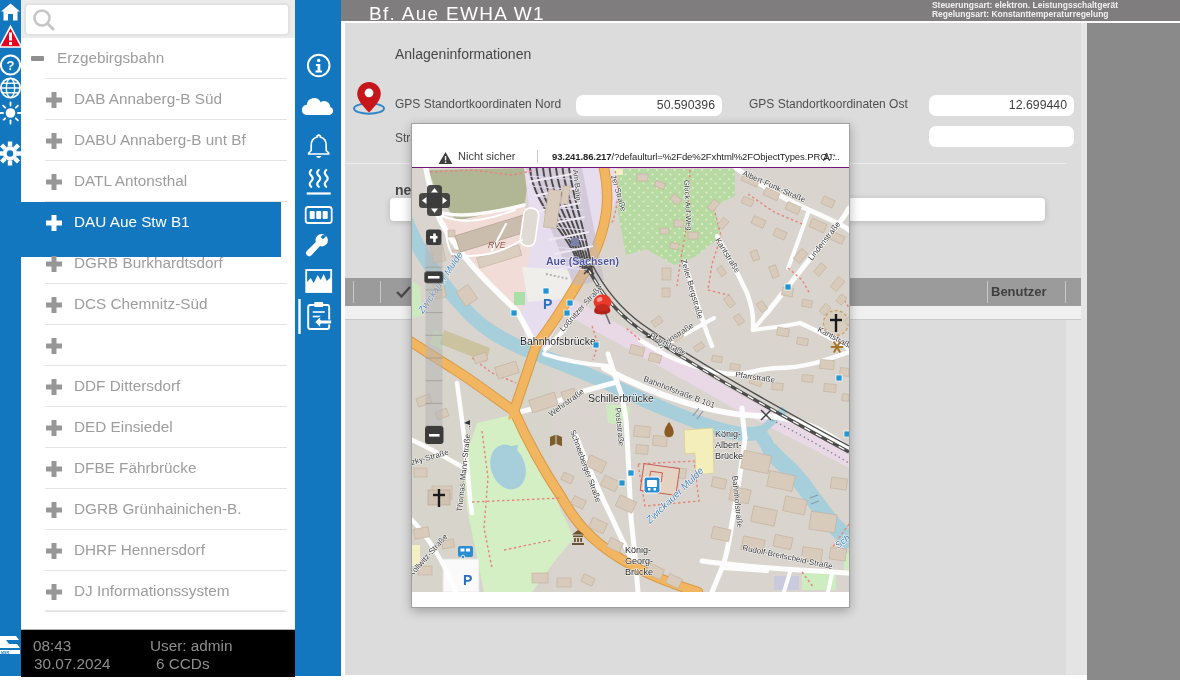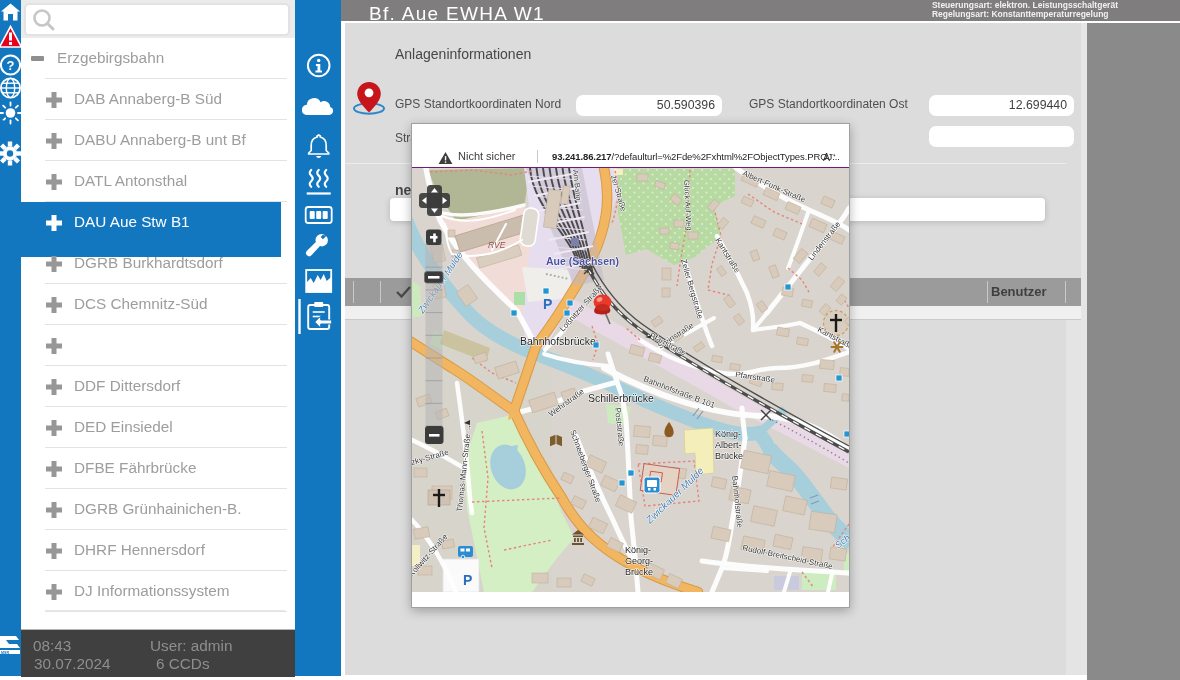--- a/index.html
+++ b/index.html
@@ -13,21 +13,21 @@
   #tree{left:21px;top:0;width:274px;height:680px;background:#fff}
   #searchwrap{position:absolute;left:0;top:0;width:274px;height:38px;background:#ebebeb}
   #searchbox{position:absolute;left:3px;top:3px;width:262px;height:29px;background:#fff;
              border:2px solid #e2e2e2;border-radius:5px}
   .trow{position:absolute;left:0;width:274px;height:41px;color:#9d9d9d;font-size:15.3px}
   .trow .lbl{position:absolute;left:53px;top:11px;white-space:nowrap}
   .trow .plus{position:absolute;left:25px;top:13px;width:16px;height:16px}
   .trow .sep{position:absolute;left:24px;right:8px;bottom:0;height:1px;background:#e3e3e3}
   .trow.root .lbl{left:36px}
   .trow.sel{background:#1377c0;color:#fff;height:55px}
-  #status{position:absolute;left:0;top:629px;width:274px;height:47px;background:#404040;
+  #status{position:absolute;left:0;top:629px;width:274px;height:47px;background:#000000;
           border-top:1px solid #b5b5b5;color:#8e8e8e;font-size:15.3px}
   
   #midbar{left:295px;top:0;width:46px;height:676px;background:#1377c0}
   
   #apphead{left:341px;top:0;width:839px;height:21px;background:#7f7d7d}
   #apphead .title{position:absolute;left:28px;top:3px;color:#fff;font-size:19px;font-weight:normal;letter-spacing:1.3px}
   #apphead .right{position:absolute;right:62px;top:1px;color:#f2f2f2;font-size:8.5px;line-height:8.5px;text-align:left;font-weight:bold}
   #headline{left:341px;top:21px;width:839px;height:2px;background:#fff}
   
   #contentwhite{left:341px;top:23px;width:4px;height:652px;background:#fff}

